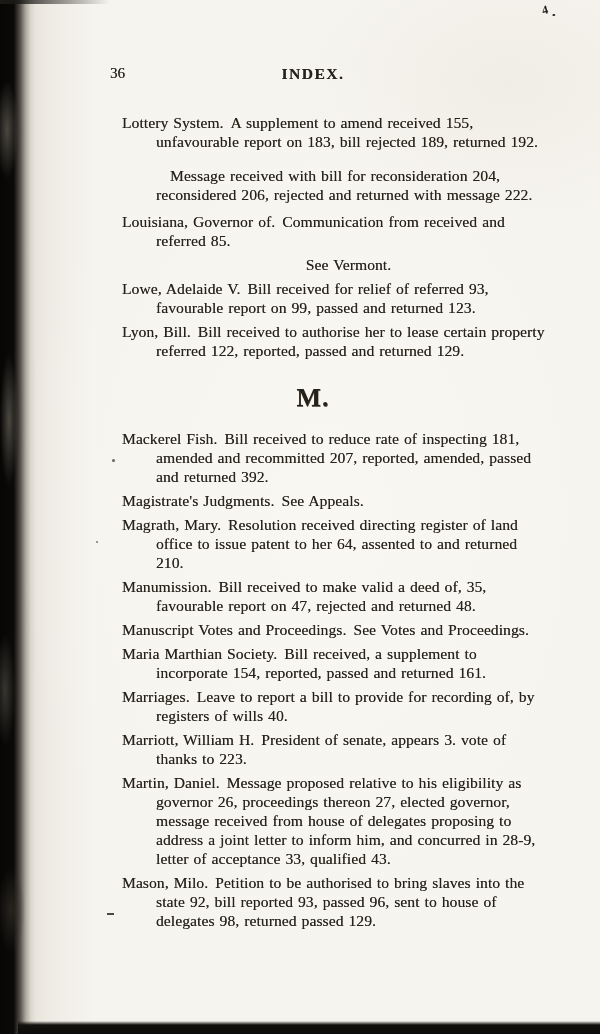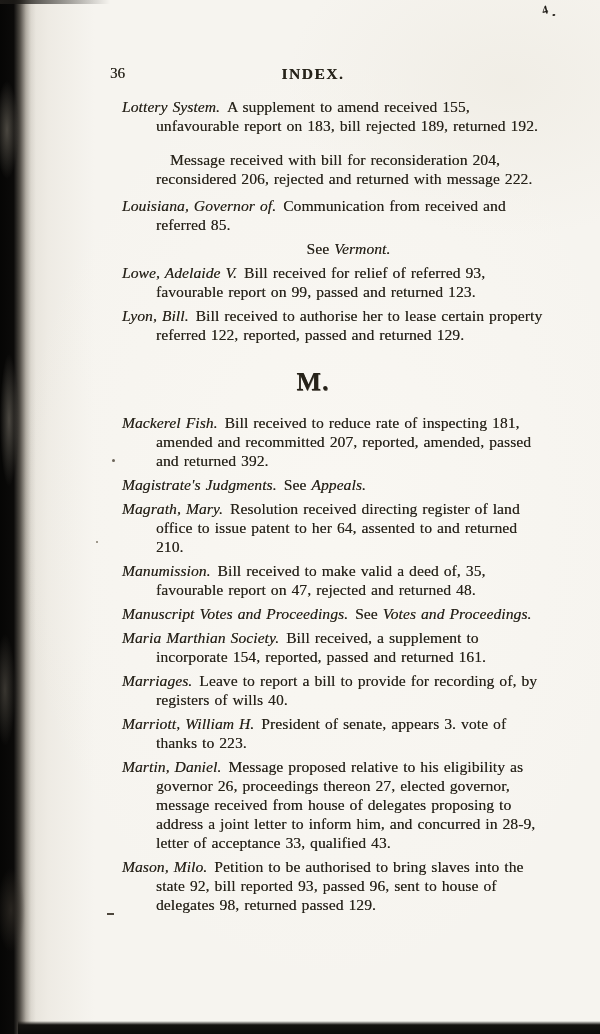--- a/index.html
+++ b/index.html
@@ -61,28 +61,28 @@
   .speck-3 { position: absolute; left: 96px;  top: 541px; width: 2px; height: 2px; background: #827a6d; border-radius: 50%; }
 
   
   .content {
     position: absolute; top: 64px; left: 122px; right: 52px;
     color: #262219;
     font-size: 15.5px; line-height: 19px;
     letter-spacing: 0.1px; word-spacing: 1px;
     text-shadow: 0.2px 0.3px 0.4px rgba(45,40,32,0.65);
   }
-  .page-header { position: relative; margin-bottom: 14px; height: 19px; }
+  .page-header { position: relative; margin-bottom: 30px; height: 19px; }
   .page-number { position: absolute; left: -12px; top: 0; font-size: 15px; }
   .page-title  { display: block; text-align: center; margin-right: 44px; font-weight: bold; letter-spacing: 1.5px; font-size: 15.5px; }
 
   .entry { margin: 0 0 5px 0; padding-left: 34px; text-indent: -34px; }
   .entry.sub { text-indent: 14px; margin-top: 15px; margin-bottom: 8px; }
   .entry.see { text-indent: 0; text-align: center; }
-  .seg-i { font-style: italic; margin-right: 7px; }
+  .seg-i { margin-right: 7px; }
   .seg-r { font-style: normal; }
 
   .section-heading {
     text-align: center; font-weight: bold; font-size: 26px;
     letter-spacing: 1px; margin: 28px 44px 22px 0; text-indent: 0;
     text-shadow: 0.4px 0.5px 0.6px rgba(45,40,32,0.7);
   }
 </style>
 </head>
 <body>

